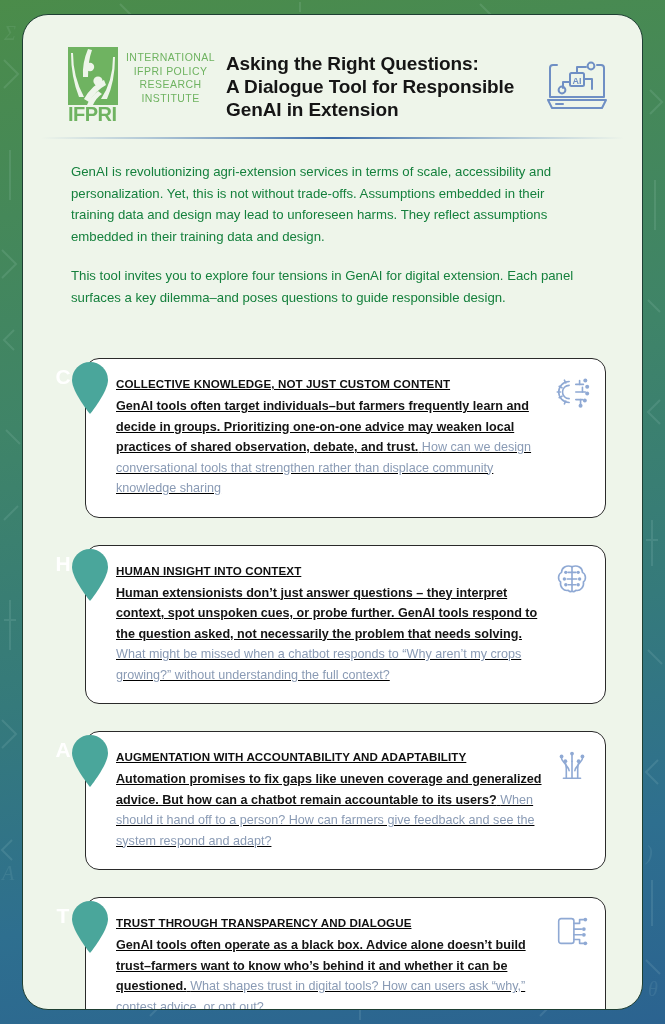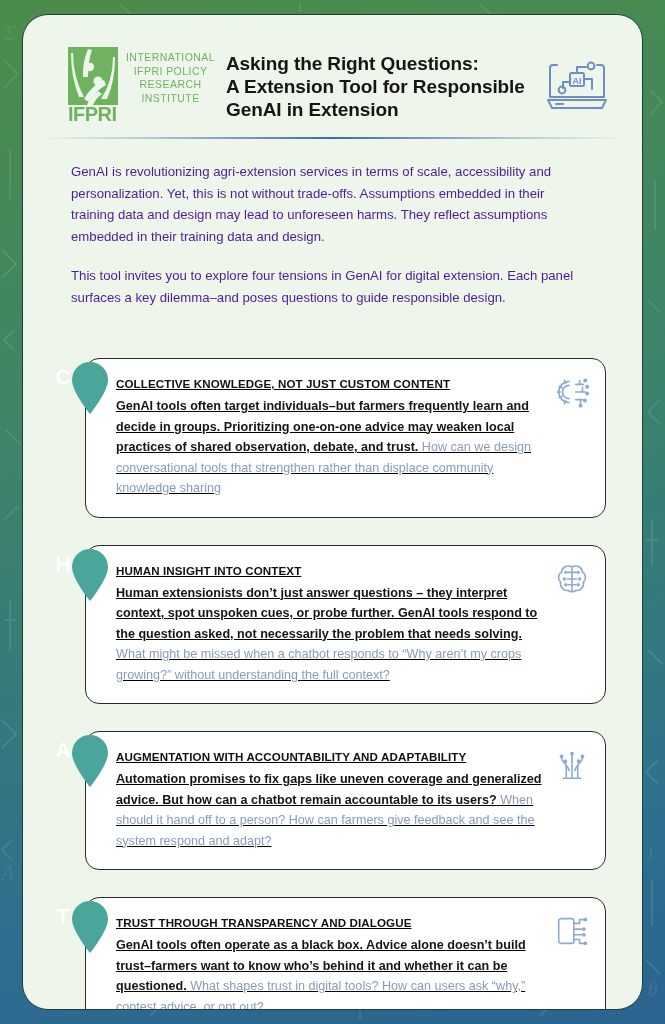--- a/index.html
+++ b/index.html
@@ -93,21 +93,21 @@
       rgba(70,120,180,0) 100%);
   }
 
   
   .intro {
     padding: 22px 52px 0 48px;
   }
   .intro p {
     font-size: 13.2px;
     line-height: 21.5px;
-    color: #4c1d95;
+    color: #15803d;
     margin-bottom: 18px;
   }
   .intro p:last-child { margin-bottom: 0; }
 
   
   .panels {
     padding: 24px 18px 0 18px;
   }
 
   .panel {
@@ -231,21 +231,21 @@
       <div class="logo-words">
         <div>INTERNATIONAL</div>
         <div>IFPRI POLICY</div>
         <div>RESEARCH</div>
         <div>INSTITUTE</div>
       </div>
     </div>
 
     <div class="headline">
       <div>Asking the Right Questions:</div>
-      <div>A Extension Tool for Responsible</div>
+      <div>A Dialogue Tool for Responsible</div>
       <div>GenAI in Extension</div>
     </div>
 
     <div class="header-icon">
       <svg width="62" height="58" viewBox="0 0 62 58" aria-hidden="true">
         <g fill="none" stroke="#6f8fc4" stroke-width="2" stroke-linecap="round" stroke-linejoin="round">
           <path d="M11 10 H7 a3 3 0 0 0-3 3 V42 H58 V13 a3 3 0 0 0-3-3 H51"></path>
           <path d="M2 45 h58 l-4 8 H6 Z"></path>
           <rect x="24" y="18" width="14" height="13" rx="1.5"></rect>
           <path d="M38 24 h8 v10"></path>

